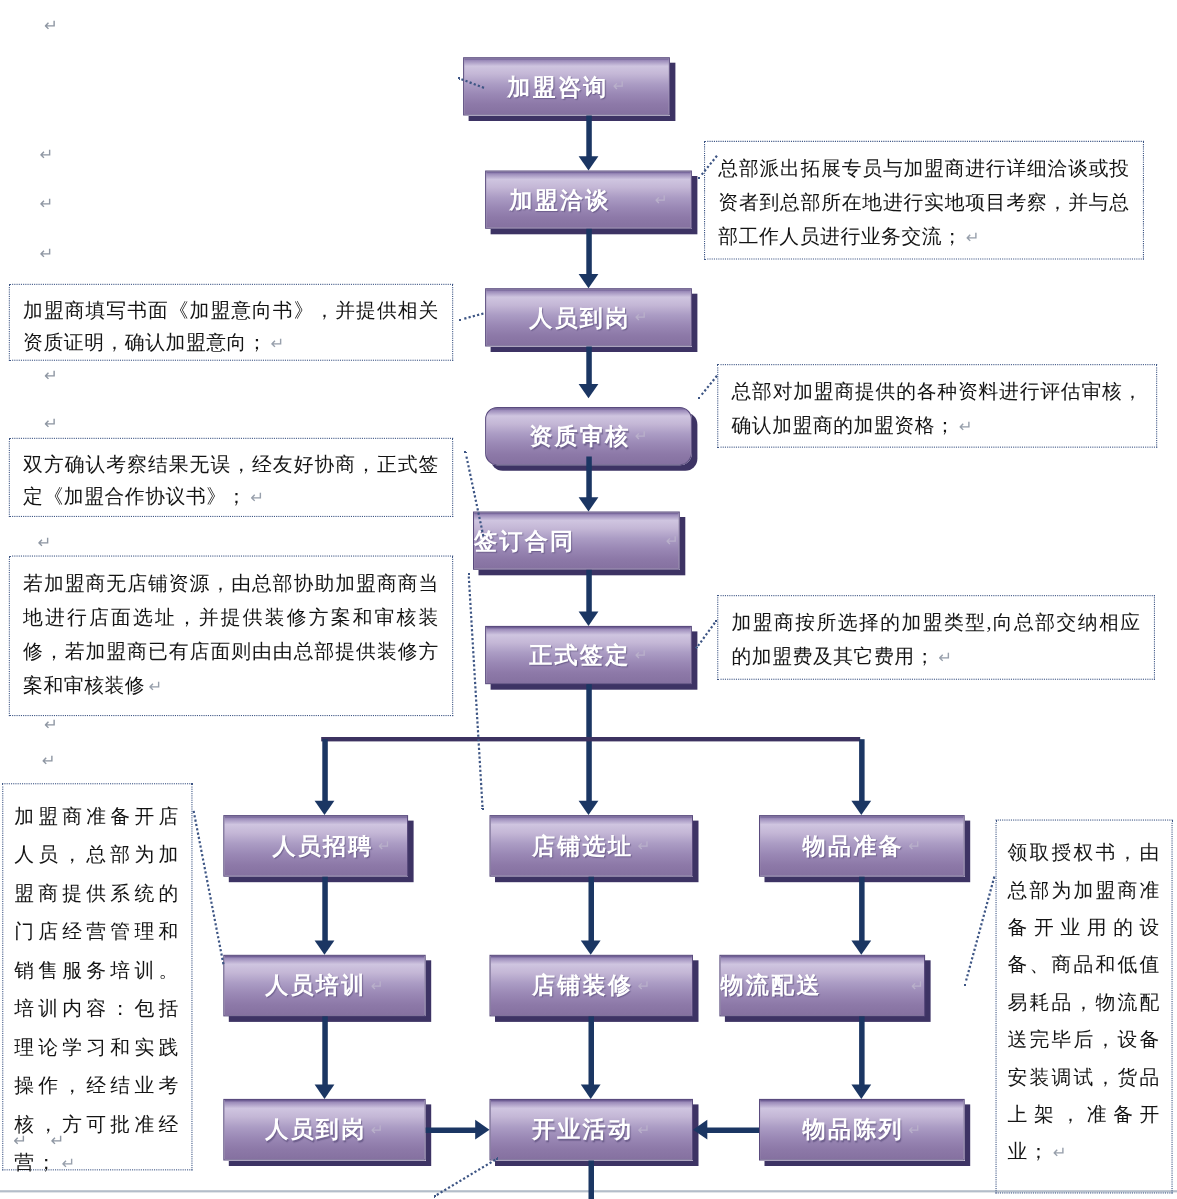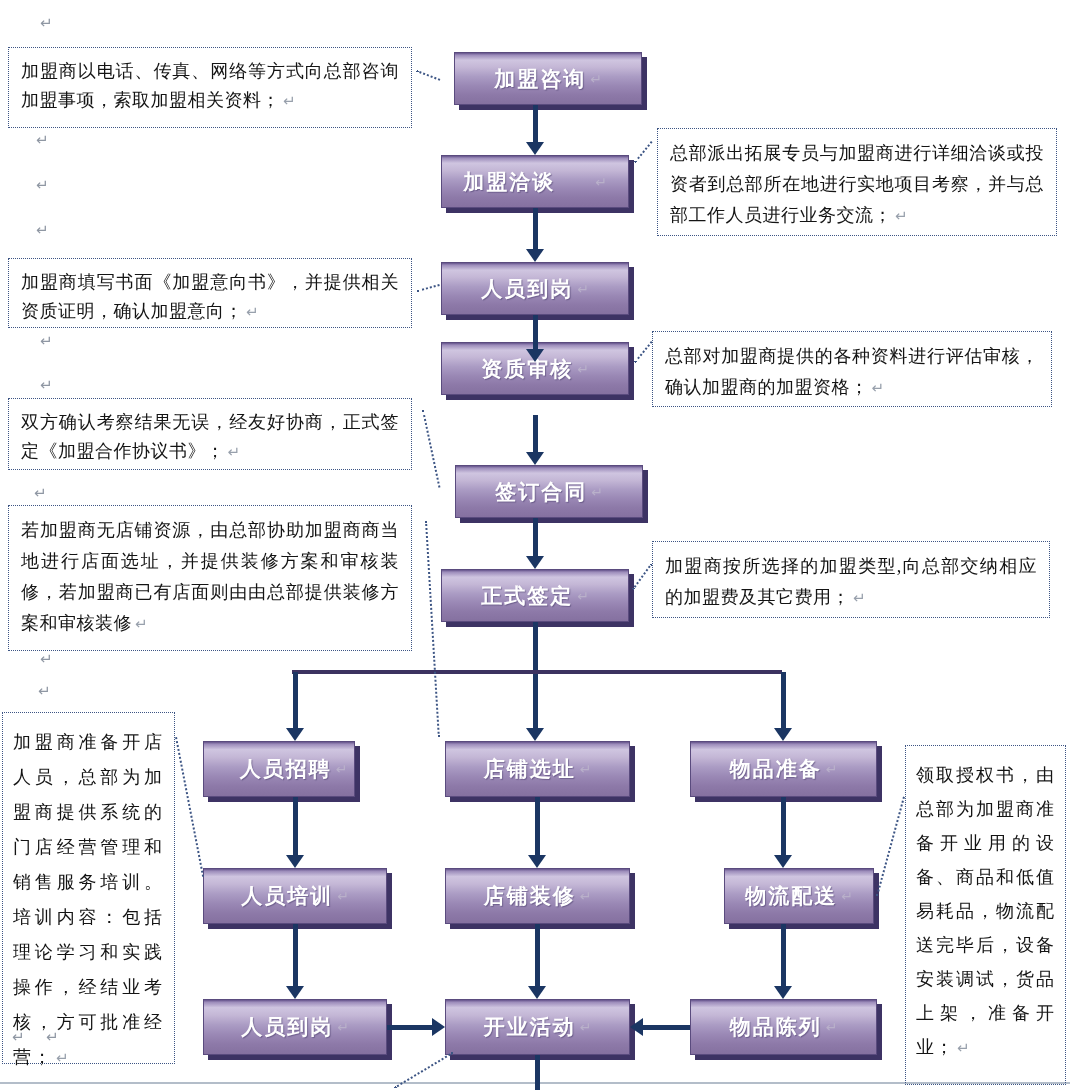--- a/index.html
+++ b/index.html
@@ -52,37 +52,37 @@
 
   .pageline{position:absolute;left:0;top:1082px;width:1070px;height:2px;background:#b3bdc9;}
 </style>
 </head>
 <body>
 
 <div class="canvas">
 
   <div class="pageline"></div>
 
-  <div class="node" style="left:454px;top:52px;">
+  <div class="node" style="left:421px;top:52px;">
     <span class="lbl">加盟咨询</span>
       <span class="ret">↵</span>
   </div>
   <div class="node" style="left:441px;top:155px;gap:36px;">
     <span class="lbl">加盟洽谈</span>
       <span class="ret">↵</span>
   </div>
   <div class="node" style="left:441px;top:262px;">
     <span class="lbl">人员到岗</span>
       <span class="ret">↵</span>
   </div>
-  <div class="node" style="left:441px;top:342px;">
+  <div class="node" style="left:441px;top:370px;border-radius:11px;">
     <span class="lbl">资质审核</span>
       <span class="ret">↵</span>
   </div>
-  <div class="node" style="left:455px;top:465px;">
+  <div class="node" style="left:430px;top:465px;justify-content:space-between;">
     <span class="lbl">签订合同</span>
       <span class="ret">↵</span>
   </div>
   <div class="node" style="left:441px;top:569px;">
     <span class="lbl">正式签定</span>
       <span class="ret">↵</span>
   </div>
 
   <div class="arr-v" style="left:526px;top:105px;height:50px;">
       <i class="shaft"></i>
@@ -112,21 +112,21 @@
   <div class="branchline" style="left:292px;top:670px;width:490px;"></div>
   <div class="arr-v" style="left:286px;top:672px;height:69px;">
       <i class="shaft"></i>
       <i class="head"></i>
     </div>
   <div class="arr-v" style="left:774px;top:672px;height:69px;">
       <i class="shaft"></i>
       <i class="head"></i>
     </div>
 
-  <div class="node" style="left:203px;top:741px;width:152px;height:56px;padding-left:29px;">
+  <div class="node" style="left:203px;top:741px;width:168px;height:56px;padding-left:29px;">
     <span class="lbl">人员招聘</span>
       <span class="ret">↵</span>
   </div>
   <div class="node" style="left:203px;top:868px;width:184px;height:56px;">
     <span class="lbl">人员培训</span>
       <span class="ret">↵</span>
   </div>
   <div class="node" style="left:203px;top:999px;width:184px;height:56px;">
     <span class="lbl">人员到岗</span>
       <span class="ret">↵</span>
@@ -158,21 +158,21 @@
     </div>
   <div class="arr-v" style="left:528px;top:924px;height:75px;">
       <i class="shaft"></i>
       <i class="head"></i>
     </div>
 
   <div class="node" style="left:690px;top:741px;width:187px;height:56px;">
     <span class="lbl">物品准备</span>
       <span class="ret">↵</span>
   </div>
-  <div class="node" style="left:724px;top:868px;width:150px;height:56px;">
+  <div class="node" style="left:654px;top:868px;width:187px;height:56px;justify-content:space-between;">
     <span class="lbl">物流配送</span>
       <span class="ret">↵</span>
   </div>
   <div class="node" style="left:690px;top:999px;width:187px;height:56px;">
     <span class="lbl">物品陈列</span>
       <span class="ret">↵</span>
   </div>
   <div class="arr-v" style="left:774px;top:797px;height:71px;">
       <i class="shaft"></i>
       <i class="head"></i>
@@ -186,24 +186,21 @@
       <i class="shaft"></i>
       <i class="head"></i>
     </div>
   <div class="arr-h to-left" style="left:630px;top:1018px;width:60px;">
       <i class="shaft"></i>
       <i class="head"></i>
     </div>
 
   <div class="vshaft" style="left:535px;top:1055px;height:35px;"></div>
 
-  <div class="note note-wide" style="left:8px;top:47px;height:81px;">
-    <span>加盟商以电话、传真、网络等方式向总部咨询加盟事项，索取加盟相关资料；</span><span class="ret">↵</span>
-  </div>
-  <div class="note note-right" style="left:657px;top:128px;height:108px;">
+  <div class="note note-right" style="left:640px;top:128px;height:108px;">
     <span>总部派出拓展专员与加盟商进行详细洽谈或投资者到总部所在地进行实地项目考察，并与总部工作人员进行业务交流；</span><span class="ret">↵</span>
   </div>
   <div class="note note-wide" style="left:8px;top:258px;height:70px;">
     <span>加盟商填写书面《加盟意向书》，并提供相关资质证明，确认加盟意向；</span><span class="ret">↵</span>
   </div>
   <div class="note note-right" style="left:652px;top:331px;height:76px;">
     <span>总部对加盟商提供的各种资料进行评估审核，确认加盟商的加盟资格；</span><span class="ret">↵</span>
   </div>
   <div class="note note-wide" style="left:8px;top:398px;height:72px;">
     <span>双方确认考察结果无误，经友好协商，正式签定《加盟合作协议书》；</span><span class="ret">↵</span>

